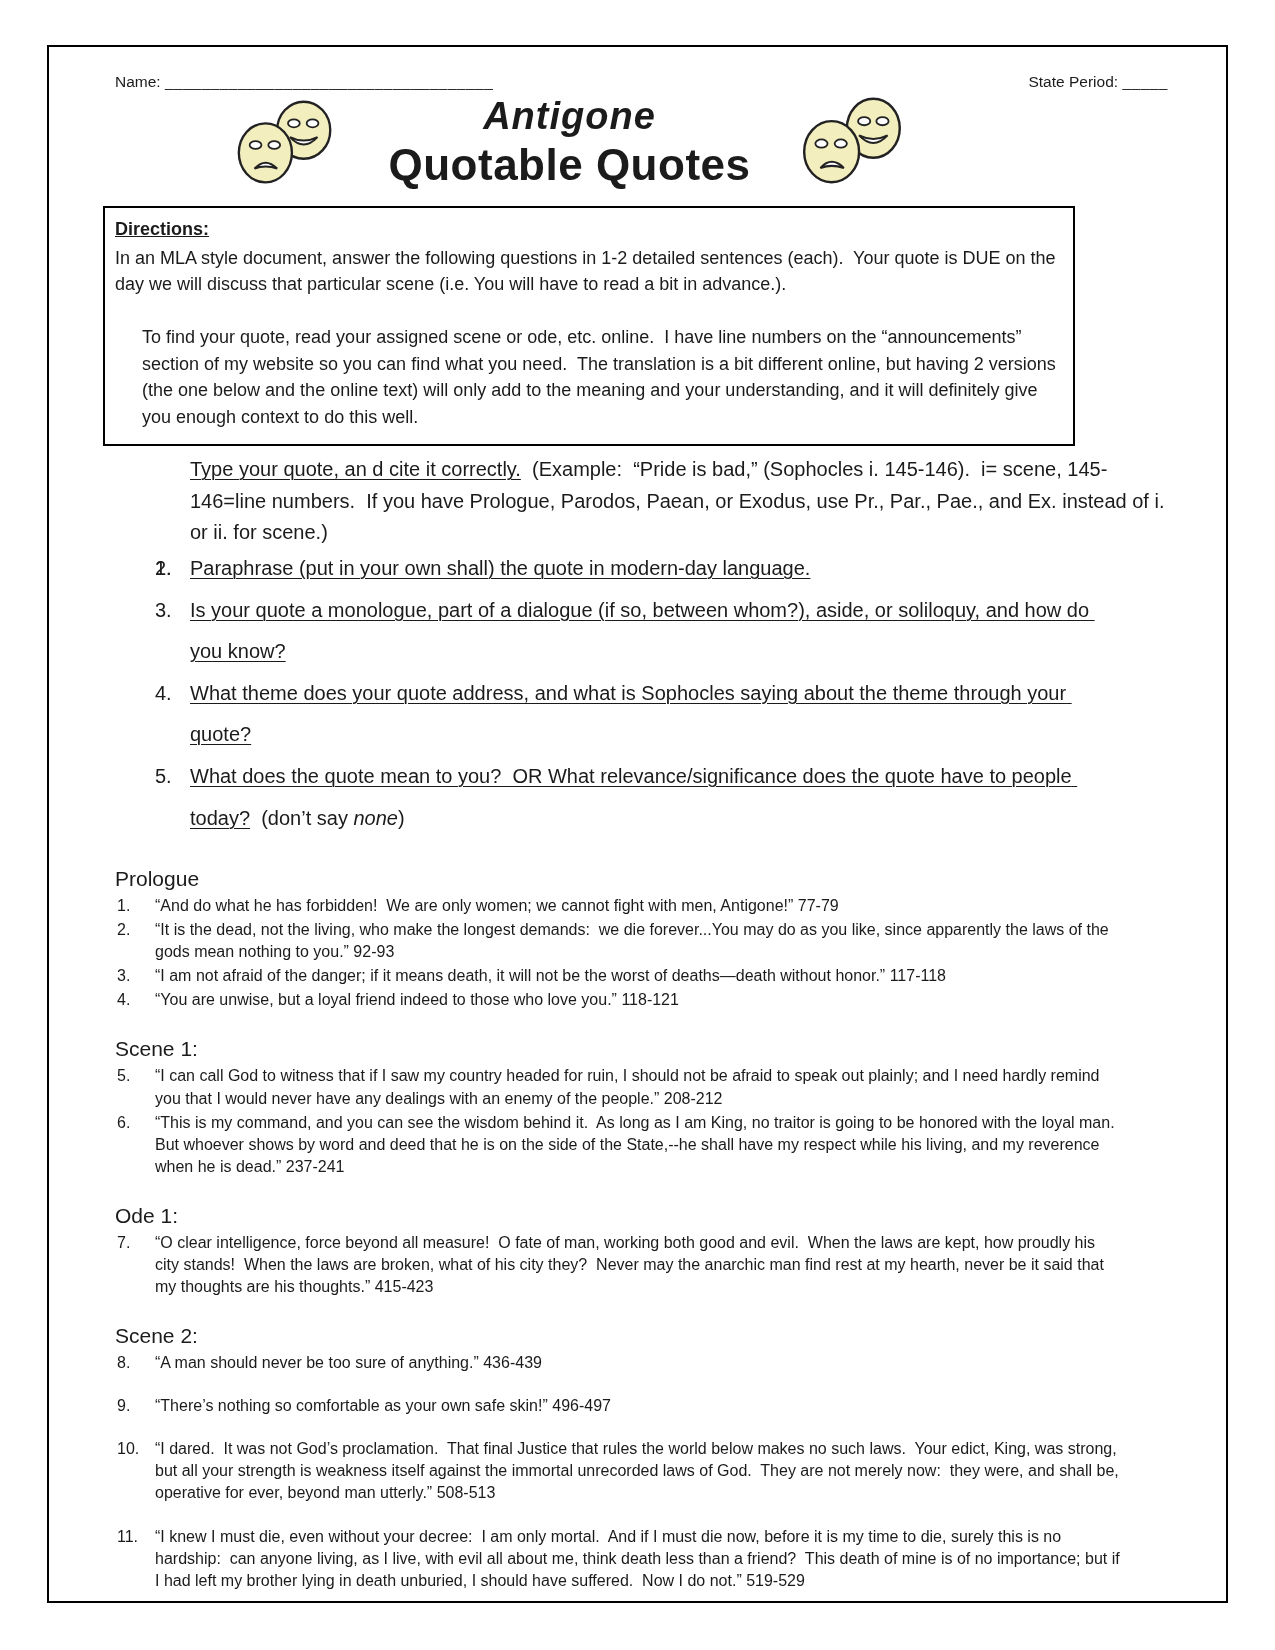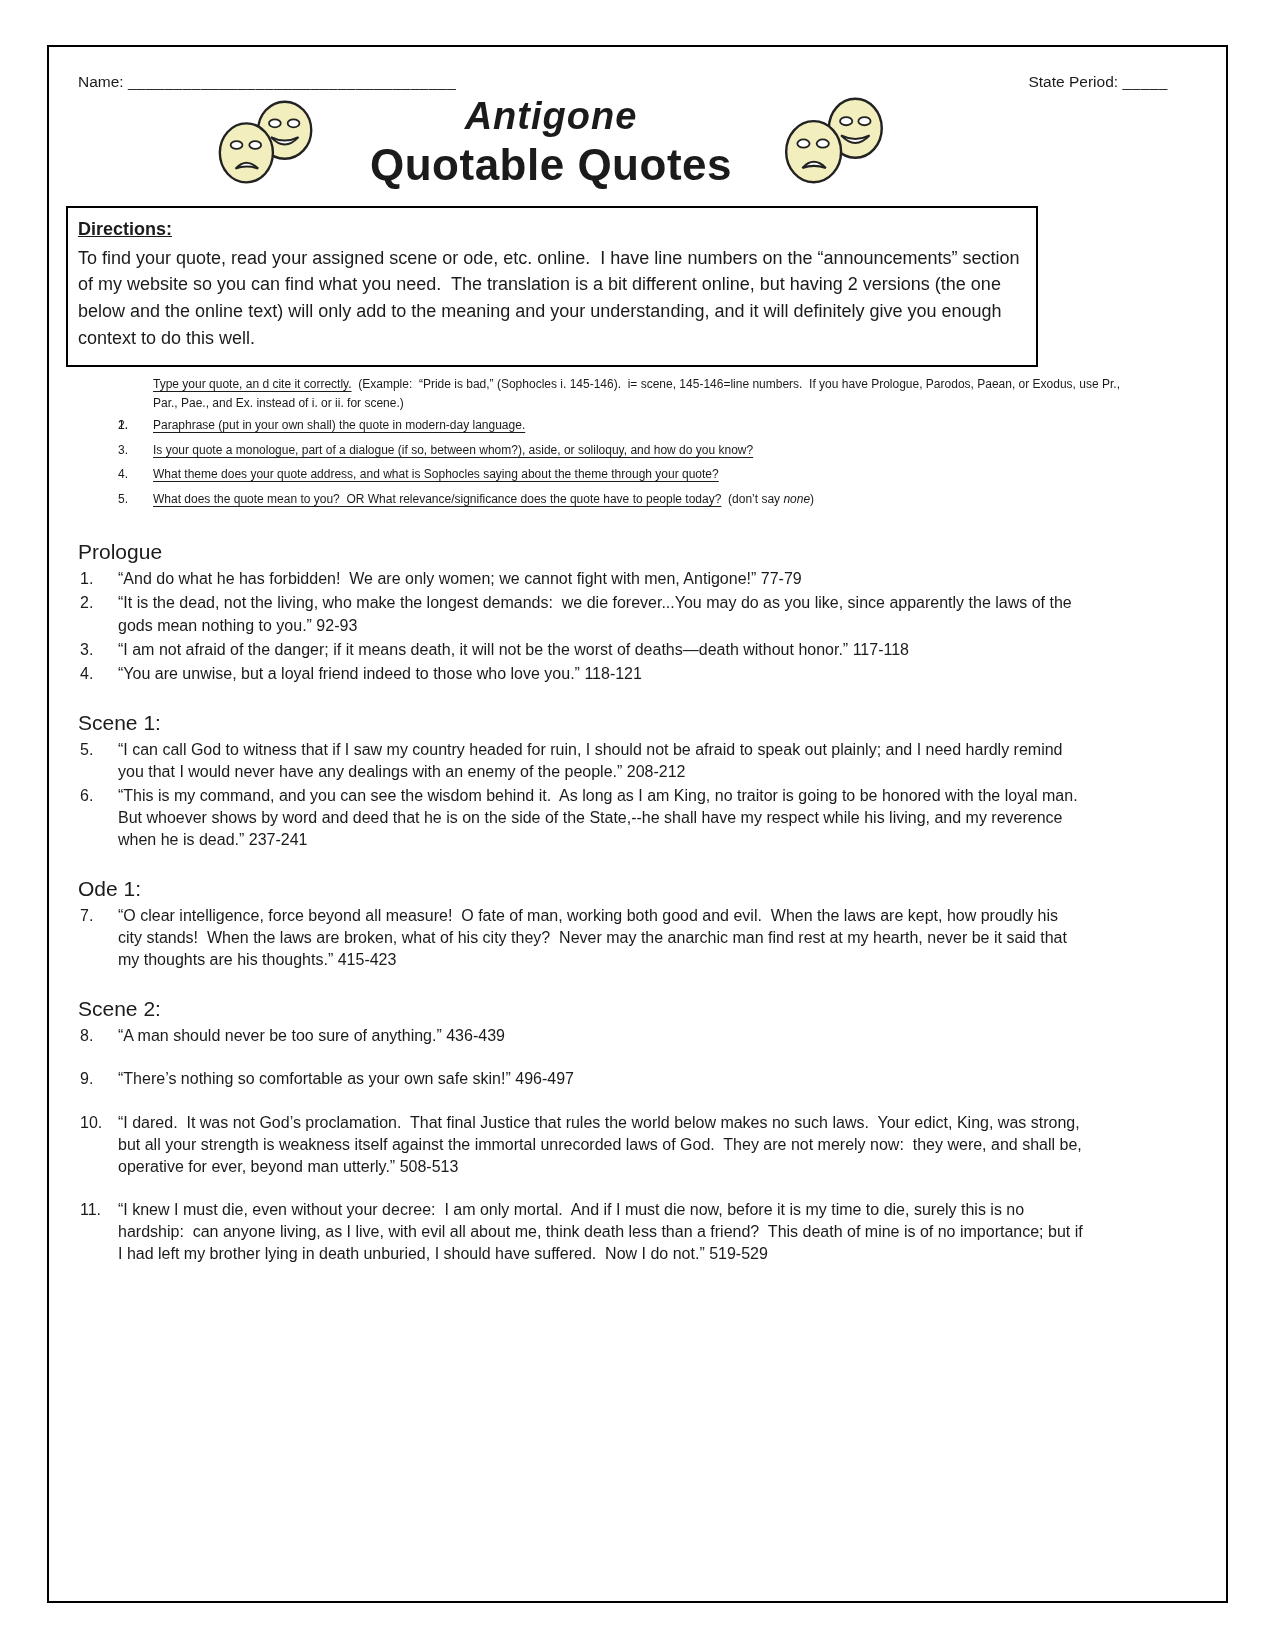--- a/index.html
+++ b/index.html
@@ -3,47 +3,47 @@
 <meta charset="utf-8">
 <style>
   * { margin:0; padding:0; box-sizing:border-box; }
   html, body { background:#ffffff; }
   .page {
     position:relative; width:1275px; height:1650px; background:#fff;
     font-family:"Liberation Sans", sans-serif; color:#1b1b1b; overflow:hidden;
   }
   .frame {
     position:absolute; left:47px; top:45px; right:47px; bottom:47px;
-    border:2px solid #000; padding:26px 58px 0 29px; overflow:hidden;
+    border:2px solid #000; padding:26px 58px 0 66px; overflow:hidden;
   }
   .header-row { display:flex; justify-content:space-between; font-size:15.5px; }
   .hdr-left span, .hdr-right span { white-space:pre; }
   .blank { letter-spacing:.5px; }
 
   .title-block {
     position:relative; left:-70px;
     display:flex; justify-content:center; align-items:center; gap:44px; margin-top:4px;
   }
   .title-text { text-align:center; }
   .title-main { font-size:38px; font-weight:bold; font-style:italic; letter-spacing:1px; }
   .title-sub  { font-size:44px; font-weight:bold; margin-top:2px; letter-spacing:.5px; }
   .masks { display:block; line-height:0; }
 
   .directions-box {
     border:2px solid #000; margin:16px 0 0 -12px; width:972px;
     padding:8px 12px 14px 10px; font-size:18px; line-height:1.48;
   }
   .dir-heading { font-weight:bold; text-decoration:underline; margin-bottom:2px; }
-  .directions-box p + p { margin-top:26px; }
+  .directions-box p + p { margin-top:26px;margin-left:27px; }
 
   .prewrap { white-space:pre-wrap; }
   .u { text-decoration:underline; text-decoration-thickness:1px; text-underline-offset:3px; }
   .italic { font-style:italic; }
 
-  .questions { margin-top:8px; font-size:12px; }
+  .questions { margin-top:8px; font-size:20px; }
   .q-intro { margin-left:75px; max-width:975px; line-height:1.56; }
   .q-item { position:relative; padding-left:75px; max-width:1000px; line-height:2.08; }
   .q-item .q-num { position:absolute; left:40px; }
   .q-cont { max-width:905px; line-height:2.08; }
 
   .sections { margin-top:28px; font-size:16px; max-width:1005px; }
   .section { margin-top:26px; }
   .section:first-child { margin-top:0; }
   .sec-heading { text-underline-offset:3px; margin-bottom:4px; font-size:21px; }
   .quote-item { position:relative; padding-left:40px; line-height:1.38; margin-top:2px; }
@@ -93,20 +93,21 @@
           <ellipse cx="37" cy="55" rx="27" ry="30" fill="#f2eebe" stroke="#222" stroke-width="2.4"></ellipse>
           <ellipse cx="27" cy="47" rx="6" ry="4" fill="#fff" stroke="#222" stroke-width="1.8"></ellipse>
           <ellipse cx="46" cy="47" rx="6" ry="4" fill="#fff" stroke="#222" stroke-width="1.8"></ellipse>
           <path d="M26 71 Q37 59 49 71 Q37 67 26 71 Z" fill="#fff" stroke="#222" stroke-width="2"></path>
         </svg>
       </span>
     </div>
 
     <div class="directions-box">
       <div class="dir-heading">Directions:</div>
+      <p class="prewrap">In an MLA style document, answer the following questions in 1-2 detailed sentences (each).  Your quote is DUE on the day we will discuss that particular scene (i.e. You will have to read a bit in advance.).</p>
       <p class="prewrap">To find your quote, read your assigned scene or ode, etc. online.  I have line numbers on the “announcements” section of my website so you can find what you need.  The translation is a bit different online, but having 2 versions (the one below and the online text) will only add to the meaning and your understanding, and it will definitely give you enough context to do this well.</p>
     </div>
 
     <div class="questions">
       <div class="q-intro"><span class="u prewrap">Type your quote, an d cite it correctly.</span><span class="prewrap">  (Example:  “Pride is bad,” (Sophocles i. 145-146).  i= scene, 145-146=line numbers.  If you have Prologue, Parodos, Paean, or Exodus, use Pr., Par., Pae., and Ex. instead of i. or ii. for scene.)</span></div>
 
       <div class="q-item">
         <span class="q-num">1.</span>
       </div>
       <div class="q-item">

